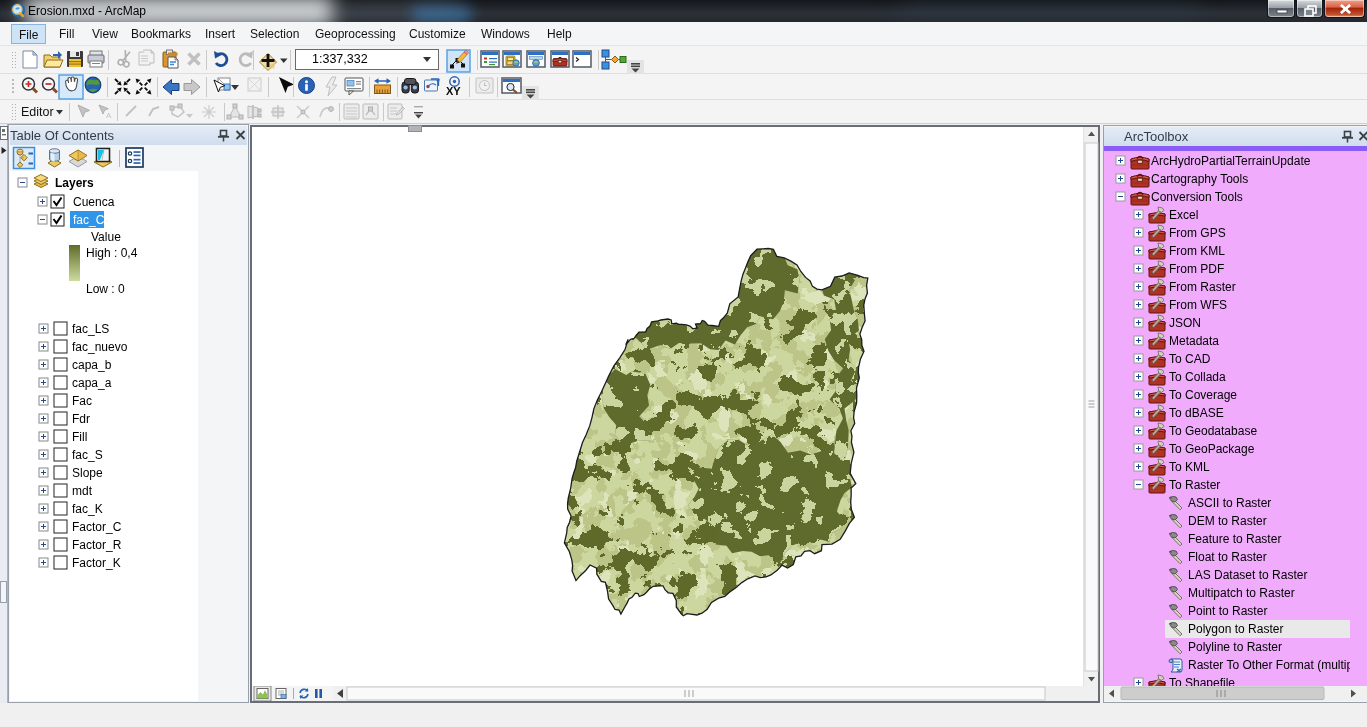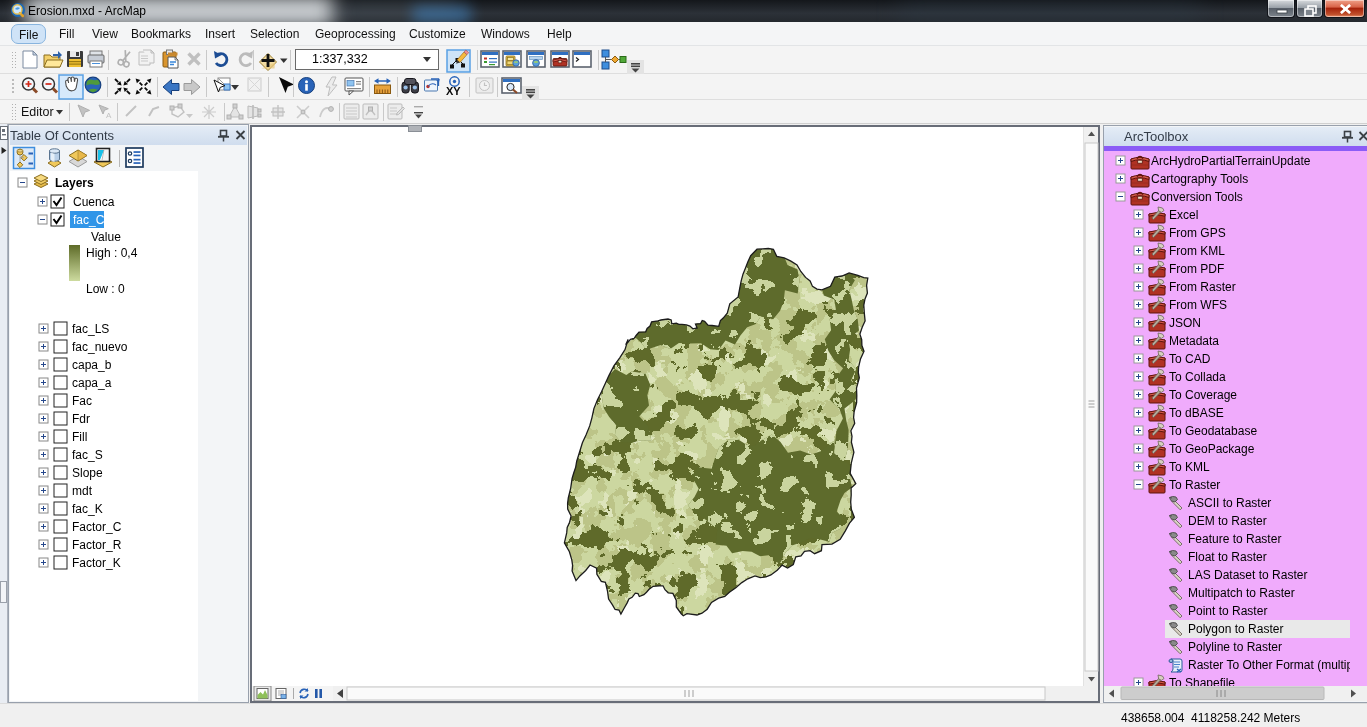--- a/index.html
+++ b/index.html
@@ -15,21 +15,21 @@
 #ttext{position:absolute;left:28px;top:4px;font-size:12px;color:#000}
 #ticon{position:absolute;left:10px;top:2px;width:17px;height:17px}
 .capbtn{position:absolute;top:0;height:18px;border:1px solid #11141a;border-top:none;border-radius:0 0 4px 4px;box-shadow:inset 0 0 0 1px rgba(255,255,255,.45)}
 #btnmin{left:1267px;width:28px;background:linear-gradient(#d8dbde 0%,#9aa1a8 45%,#596069 50%,#7d848c)}
 #btnmax{left:1296px;width:27px;background:linear-gradient(#d8dbde 0%,#9aa1a8 45%,#596069 50%,#7d848c)}
 #btncls{left:1324px;width:41px;background:linear-gradient(#f0a088 0%,#d9654a 40%,#a7240c 50%,#c1502c 85%,#e8906c)}
 .capg{position:absolute;left:0;top:0;width:100%;height:100%;display:flex;align-items:center;justify-content:center;color:#fff;font-weight:bold}
 
 #menubar{left:0;top:22px;width:1367px;height:24px;background:#f4f5f6;border-bottom:1px solid #e2e4e6}
 .mitem{position:absolute;top:2px;height:20px;line-height:20px;padding:0 7px;color:#111}
-#mfile{left:11px;background:#cfe3f7;border:1px solid #88b4de;border-radius:7px}
+#mfile{left:11px;background:#cfe3f7;border:1px solid #88b4de;border-radius:0}
 
 .tbrow{background:#f4f4f4;border-bottom:1px solid #dedede}
 #tb1{left:0;top:46px;width:1367px;height:28px}
 #tb2{left:0;top:74px;width:1367px;height:26px}
 #tb3{left:0;top:100px;width:1367px;height:24px;border-bottom:1px solid #d0d0d0}
 #scalebox{position:absolute;left:295px;top:3px;width:144px;height:21px;background:#fff;border:1px solid #6a6a6a;font-size:12.5px;line-height:19px;padding-left:16px}
 #scalebox .dd{position:absolute;right:7px;top:7px;width:0;height:0;border-left:4px solid transparent;border-right:4px solid transparent;border-top:5px solid #333}
 
 #leftstrip{left:0;top:124px;width:8px;height:579px;background:#e9edf3;border-right:1px solid #aeb4be}
 #lgrip{left:0;top:581px;width:7px;height:22px;background:#f2f4f7;border:1px solid #9aa0aa}
@@ -1197,16 +1197,13 @@
    <g stroke="#888">
             <line x1="113" y1="4" x2="113" y2="11"></line>
             <line x1="117" y1="4" x2="117" y2="11"></line>
             <line x1="121" y1="4" x2="121" y2="11"></line>
           </g>
    <path d="M252 7.5 l-5 -4 v8z" fill="#505050"></path>
   </svg>
  </div>
 </div>
 
-<div id="status" class="abs">
- <div id="coords">438658.004&nbsp; 4118258.242 Meters</div>
 </div>
-</div>
 
 </body></html>

